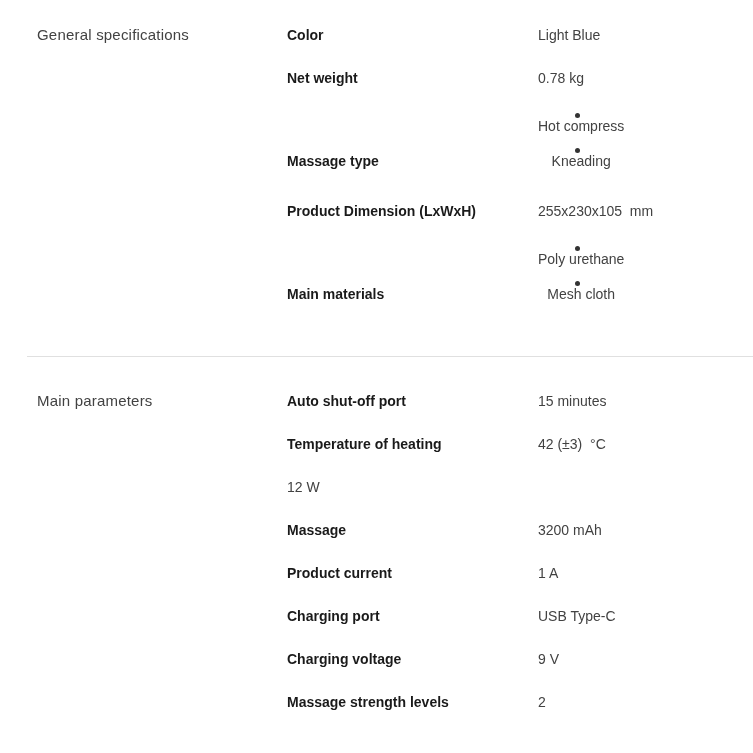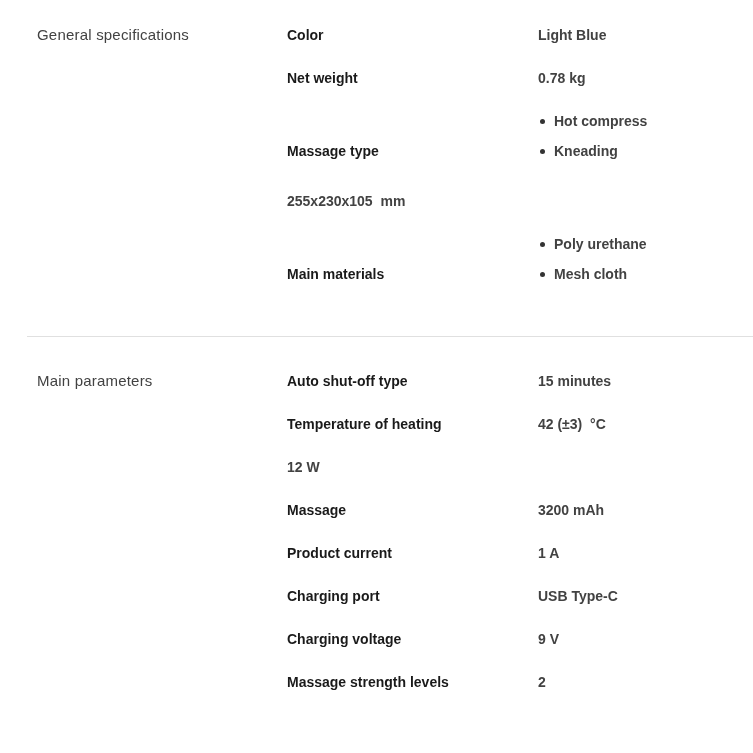--- a/index.html
+++ b/index.html
@@ -25,26 +25,26 @@
   .spec-row { display: flex; align-items: flex-end; margin-bottom: 26px; }
   .spec-row.multi { margin-bottom: 33px; }
   .spec-row.last { margin-bottom: 0; }
 
   .spec-label {
     width: 251px; flex: 0 0 251px;
     font-size: 14px; font-weight: 700; color: #1a1a1a;
     line-height: 17px;
   }
   .spec-value {
-    font-size: 14px; font-weight: 700; color: #424242;
+    font-size: 14px; font-weight: 400; color: #424242;
     line-height: 17px; white-space: pre-wrap;
   }
 
   ul.value-list { list-style: none; }
-  ul.value-list li { display: flex; align-items: center; }
+  ul.value-list li { display: flex; align-items: center; flex-direction: column; }
   ul.value-list li + li { margin-top: 13px; }
   .bullet-dot {
     width: 5px; height: 5px; border-radius: 50%;
     background: #333333; flex: 0 0 5px; margin-right: 9px; margin-left: 2px;
   }
 
   .divider {
     border: none; border-top: 1px solid #e0e0e0;
     margin: 53px 0 0 27px; height: 0;
   }
@@ -76,20 +76,21 @@
             <span class="spec-value">Hot compress</span>
           </li>
           <li>
             <span class="bullet-dot"></span>
             <span class="spec-value">Kneading</span>
           </li>
         </ul>
       </div>
 
       <div class="spec-row">
+        <div class="spec-label">Product Dimension (LxWxH)</div>
         <div class="spec-value">255x230x105  mm</div>
       </div>
 
       <div class="spec-row multi last">
         <div class="spec-label">Main materials</div>
         <ul class="value-list">
           <li>
             <span class="bullet-dot"></span>
             <span class="spec-value">Poly urethane</span>
           </li>
@@ -103,21 +104,21 @@
     </div>
   </div>
 
   <hr class="divider">
 
   <div class="section section-main">
     <div class="section-title">Main parameters</div>
     <div class="rows">
 
       <div class="spec-row">
-        <div class="spec-label">Auto shut-off type</div>
+        <div class="spec-label">Auto shut-off port</div>
         <div class="spec-value">15 minutes</div>
       </div>
 
 
       <div class="spec-row">
         <div class="spec-label">Temperature of heating</div>
         <div class="spec-value">42 (±3)  °C</div>
       </div>
 
       <div class="spec-row">

